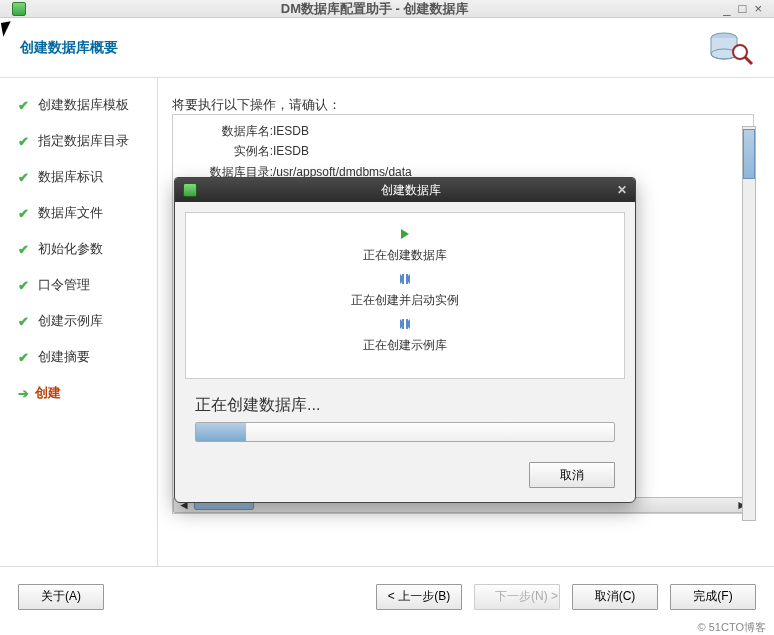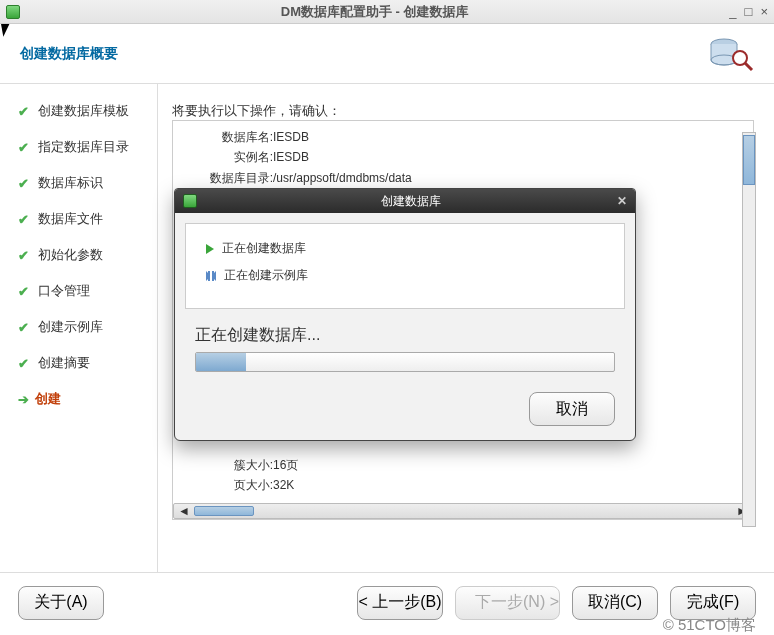--- a/index.html
+++ b/index.html
@@ -6,26 +6,26 @@
   body {
     font-family: "Microsoft YaHei", "SimSun", sans-serif;
     font-size: 13px;
     background: #fff;
     width: 774px;
     height: 635px;
     overflow: hidden;
     color: #333;
   }
   .titlebar {
-    height: 24px;
+    height: 18px;
     background: linear-gradient(#f0f0f0,#e4e4e4);
     border-bottom: 1px solid #ccc;
     display: flex;
     align-items: center;
-    padding: 0 6px;
+    padding: 0 12px;
     position: relative;
   }
   .titlebar .title {
     flex: 1; text-align: center;
     font-weight: bold;
     color: #555;
   }
   .titlebar .win-btns { display: flex; gap: 8px; color: #555; }
   .titlebar .app-icon {
     width: 14px; height: 14px;
@@ -100,37 +100,37 @@
     border-top: 1px solid #ddd;
     height: 60px;
     display: flex;
     align-items: center;
     padding: 0 18px;
     gap: 12px;
   }
   .footer .spacer { flex: 1; }
   .btn {
     min-width: 86px;
-    height: 34px;
+    height: 26px;
     background: linear-gradient(#fdfdfd,#e7e7e7);
     border: 1px solid #999;
-    border-radius: 8px;
-    font-size: 16px;
+    border-radius: 1px;
+    font-size: 12px;
     cursor: pointer;
   }
   .btn:disabled { color: #aaa; border-color: #ccc; cursor: default; padding-left: 19px; }
   .watermark {
-    position: absolute; right: 18px; bottom: 0;
-    font-size: 15px; color: #888;
+    position: absolute; right: 8px; bottom: 0;
+    font-size: 11px; color: #888;
   }
 
   
   .modal {
     position: absolute;
-    left: 174px; top: 188px;
+    left: 174px; top: 177px;
     width: 462px;
     background: #f2f2f2;
     border: 1px solid #444;
     border-radius: 4px 4px 6px 6px;
     box-shadow: 0 8px 20px rgba(0,0,0,0.35);
     overflow: hidden;
   }
   .modal .m-title {
     height: 24px;
     background: linear-gradient(#4a4a4a,#2b2b2b);
@@ -140,21 +140,21 @@
     font-size: 12px;
     position: relative;
   }
   .modal .m-title .m-app-icon { width: 14px; height: 14px;
     background: linear-gradient(#7fd87f,#3aa53a);
     border: 1px solid #1f5e1f; border-radius: 2px; margin-right: 8px; }
   .modal .m-title .m-label { flex: 1; text-align: center; }
   .modal .m-title .m-close { font-weight: bold; color: #ccc; }
   .modal .m-body { padding: 16px 20px 14px; background: #fff; margin: 10px; border: 1px solid #ccc;}
   .m-step { display: flex; align-items: center; gap: 8px;
-    font-size: 12px; margin-bottom: 10px; }
+    font-size: 12px; margin-bottom: 10px; flex-direction: column; }
   .m-step .icon { width: 12px; height: 12px; display: inline-block; }
   .m-step .icon.play { width: 0; height: 0;
     border-top: 5px solid transparent;
     border-bottom: 5px solid transparent;
     border-left: 8px solid #3aa53a; }
   .m-step .icon.wait {
     width: 10px; height: 10px;
     border: 2px solid #5a8ac7;
     border-top-color: transparent; border-bottom-color: transparent;
     border-radius: 0;
@@ -306,20 +306,24 @@
     <span class="m-label">创建数据库</span>
     <span class="m-close">✕</span>
   </div>
   <div class="m-body">
     <div class="m-step">
         <span class="icon play"></span>
         <span>正在创建数据库</span>
       </div>
     <div class="m-step">
         <span class="icon wait"></span>
+        <span>正在创建并启动实例</span>
+      </div>
+    <div class="m-step">
+        <span class="icon wait"></span>
         <span>正在创建示例库</span>
       </div>
   </div>
   <div class="m-progress-area">
     <div class="m-progress-label">正在创建数据库...</div>
     <div class="m-progress-bar">
       <div class="m-progress-fill"></div>
     </div>
   </div>
   <div class="m-btnrow">

